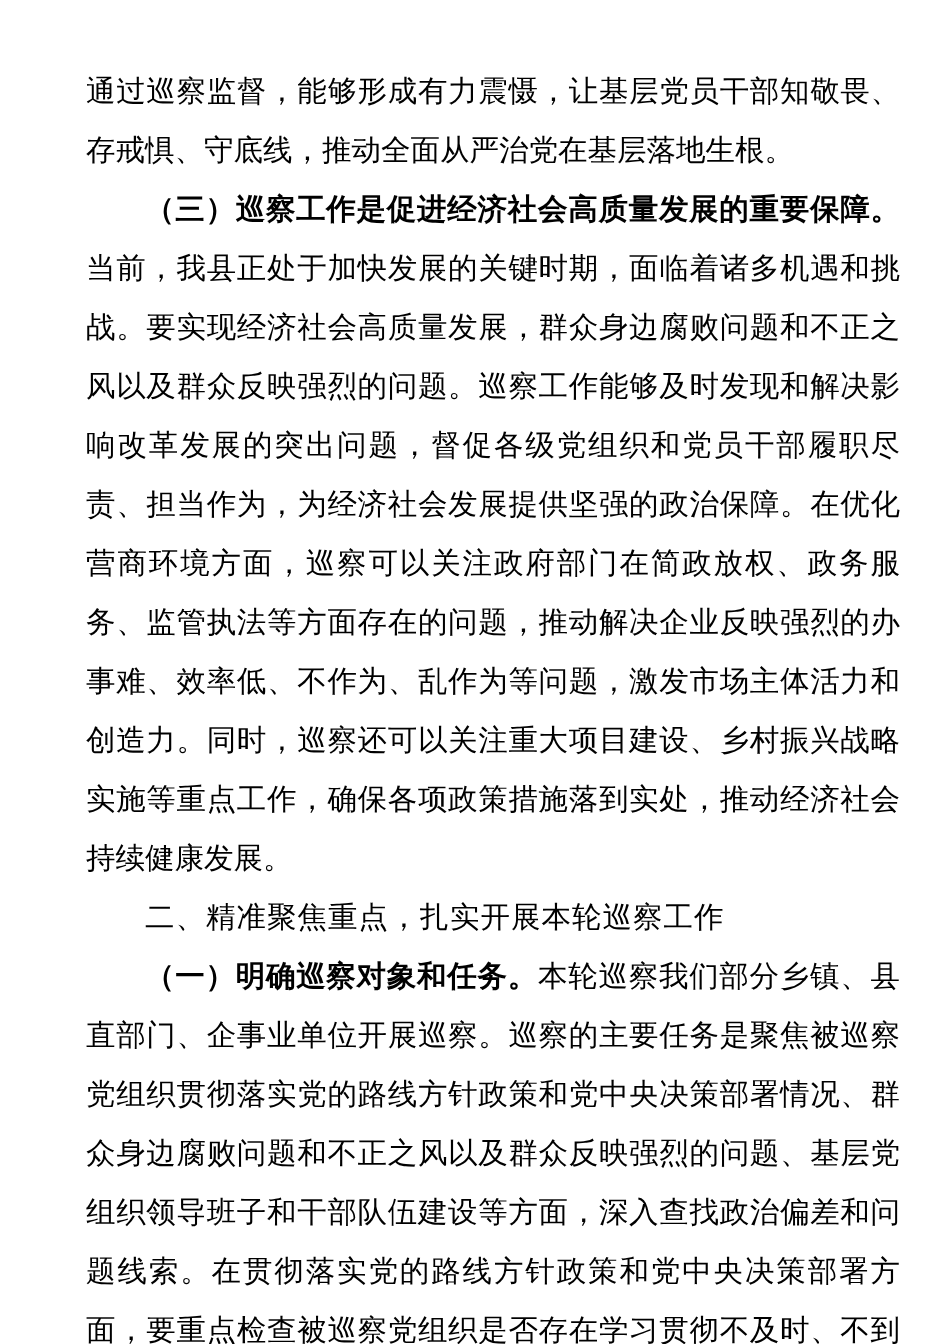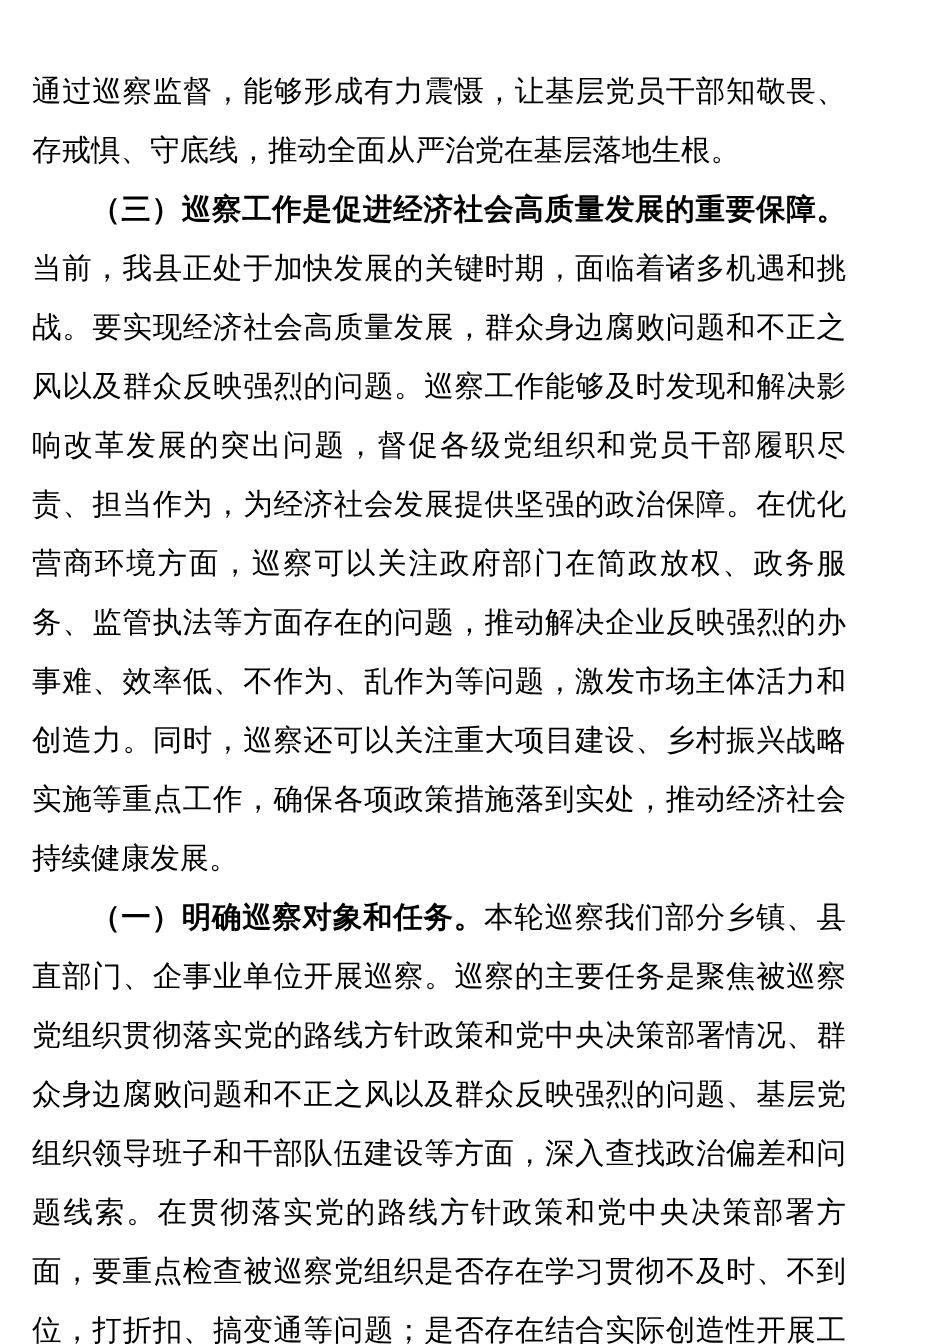--- a/index.html
+++ b/index.html
@@ -13,21 +13,21 @@
     font-family: "DejaVu Sans", "Liberation Sans", sans-serif;
     color: #000000;
     overflow: hidden;
   }
   .page {
     position: relative;
     width: 950px;
     height: 1344px;
     background: #ffffff;
     box-sizing: border-box;
-    padding: 62px 78px 0 32px;
+    padding: 62px 78px 0 86px;
   }
   .doc-body {
     width: 814px;
   }
   p.para {
     margin: 0;
     padding: 0;
     font-size: 29.5px;
     line-height: 59px;
     text-align: justify;
@@ -57,17 +57,18 @@
 </head>
 <body>
 
 <div class="page">
   <div class="doc-body">
 
     <p class="para">通过巡察监督，能够形成有力震慑，让基层党员干部知敬畏、存戒惧、守底线，推动全面从严治党在基层落地生根。</p>
 
     <p class="para indent"><span class="lead">（三）巡察工作是促进经济社会高质量发展的重要保障。</span><span>当前，我县正处于加快发展的关键时期，面临着诸多机遇和挑战。要实现经济社会高质量发展，群众身边腐败问题和不正之风以及群众反映强烈的问题。巡察工作能够及时发现和解决影响改革发展的突出问题，督促各级党组织和党员干部履职尽责、担当作为，为经济社会发展提供坚强的政治保障。在优化营商环境方面，巡察可以关注政府部门在简政放权、政务服务、监管执法等方面存在的问题，推动解决企业反映强烈的办事难、效率低、不作为、乱作为等问题，激发市场主体活力和创造力。同时，巡察还可以关注重大项目建设、乡村振兴战略实施等重点工作，确保各项政策措施落到实处，推动经济社会持续健康发展。</span></p>
 
+    <p class="section-heading">二、精准聚焦重点，扎实开展本轮巡察工作</p>
 
     <p class="para indent"><span class="lead">（一）明确巡察对象和任务。</span><span>本轮巡察我们部分乡镇、县直部门、企事业单位开展巡察。巡察的主要任务是聚焦被巡察党组织贯彻落实党的路线方针政策和党中央决策部署情况、群众身边腐败问题和不正之风以及群众反映强烈的问题、基层党组织领导班子和干部队伍建设等方面，深入查找政治偏差和问题线索。在贯彻落实党的路线方针政策和党中央决策部署方面，要重点检查被巡察党组织是否存在学习贯彻不及时、不到位，打折扣、搞变通等问题；是否存在结合实际创造性开展工作不够，在推动本地本单位发展上措施不力、成效不明显等问题。在群众身边腐败问题和不正之风方面，要重点关注扶贫领域、民生领域、工程建设领域等存在的虚报冒领、截留挪用、吃拿卡要、优亲厚友等违纪违法行为，以及形式主义、官僚主义等突出问题。在基层党组织领导班子和干部队伍建设方面，要检</span></p>
 
   </div>
 </div>
 
 </body></html>

